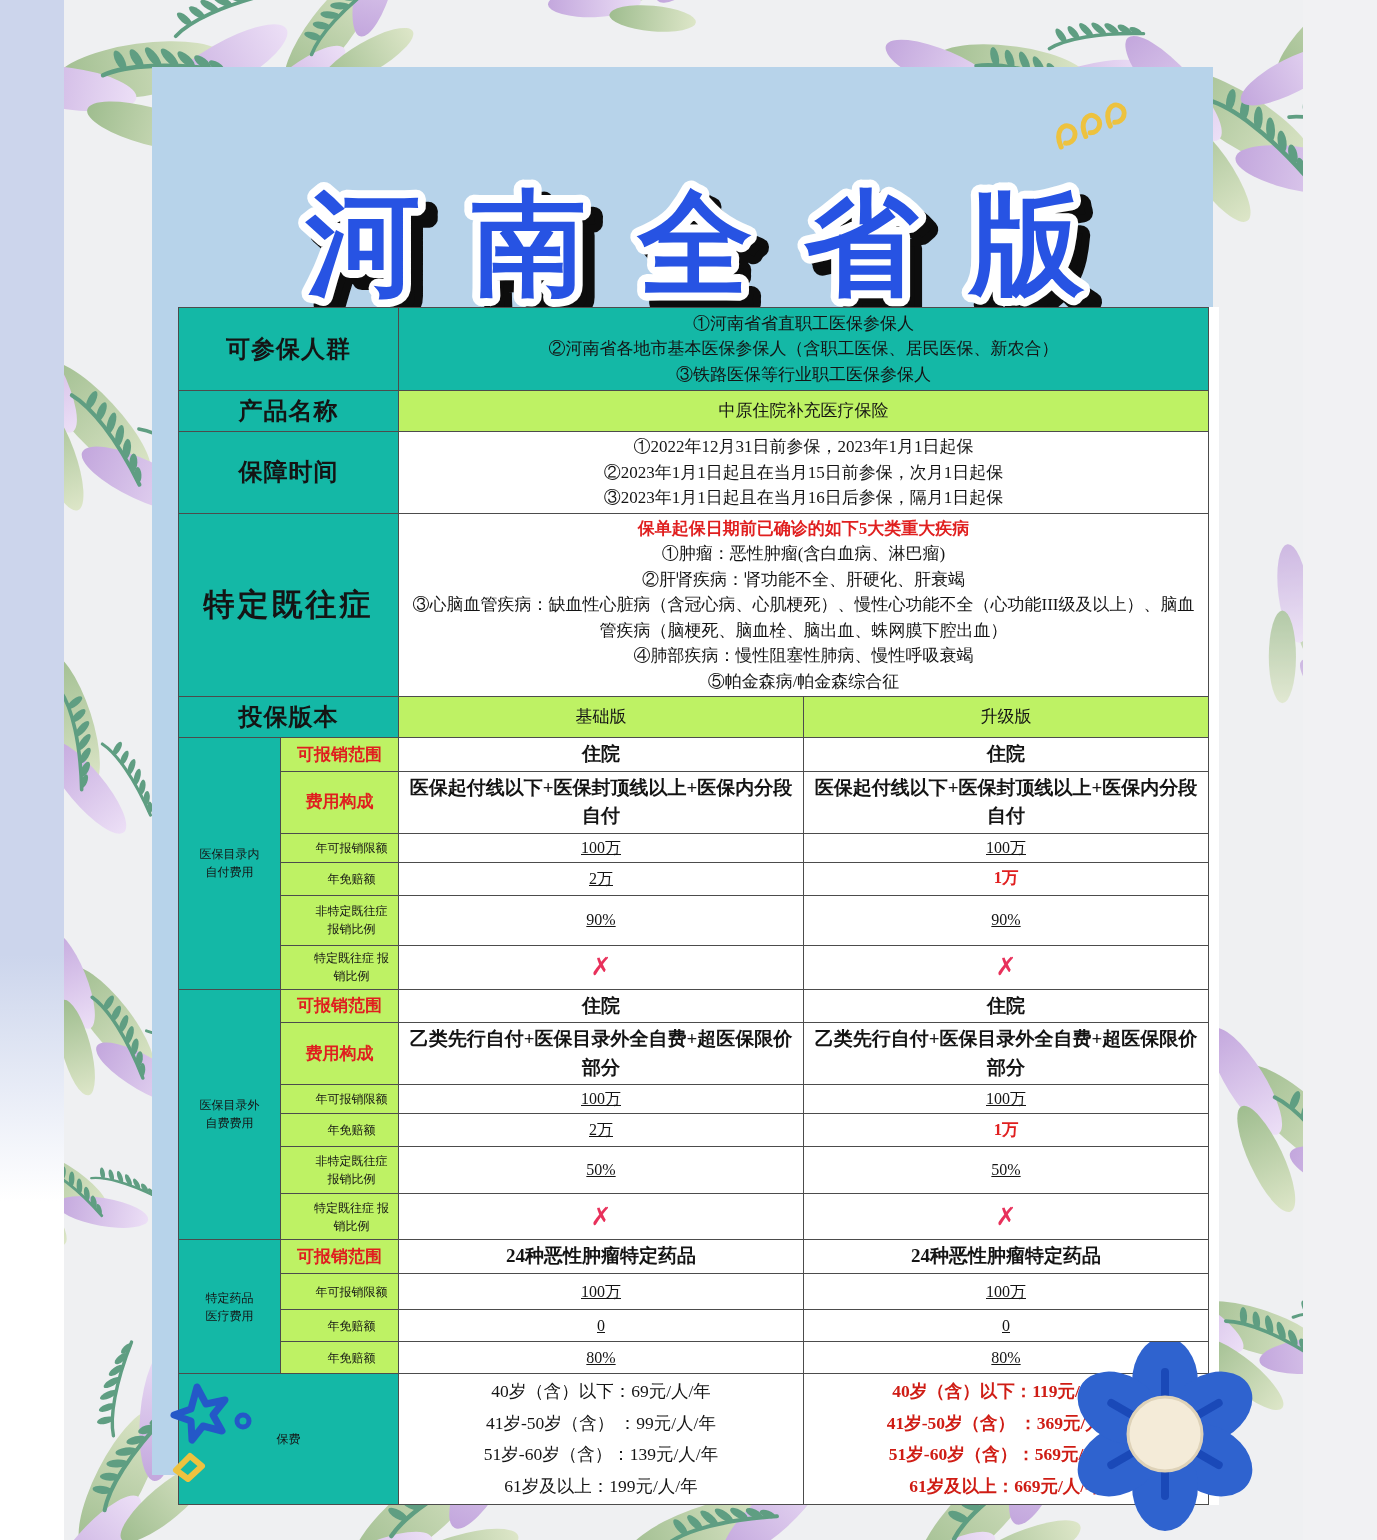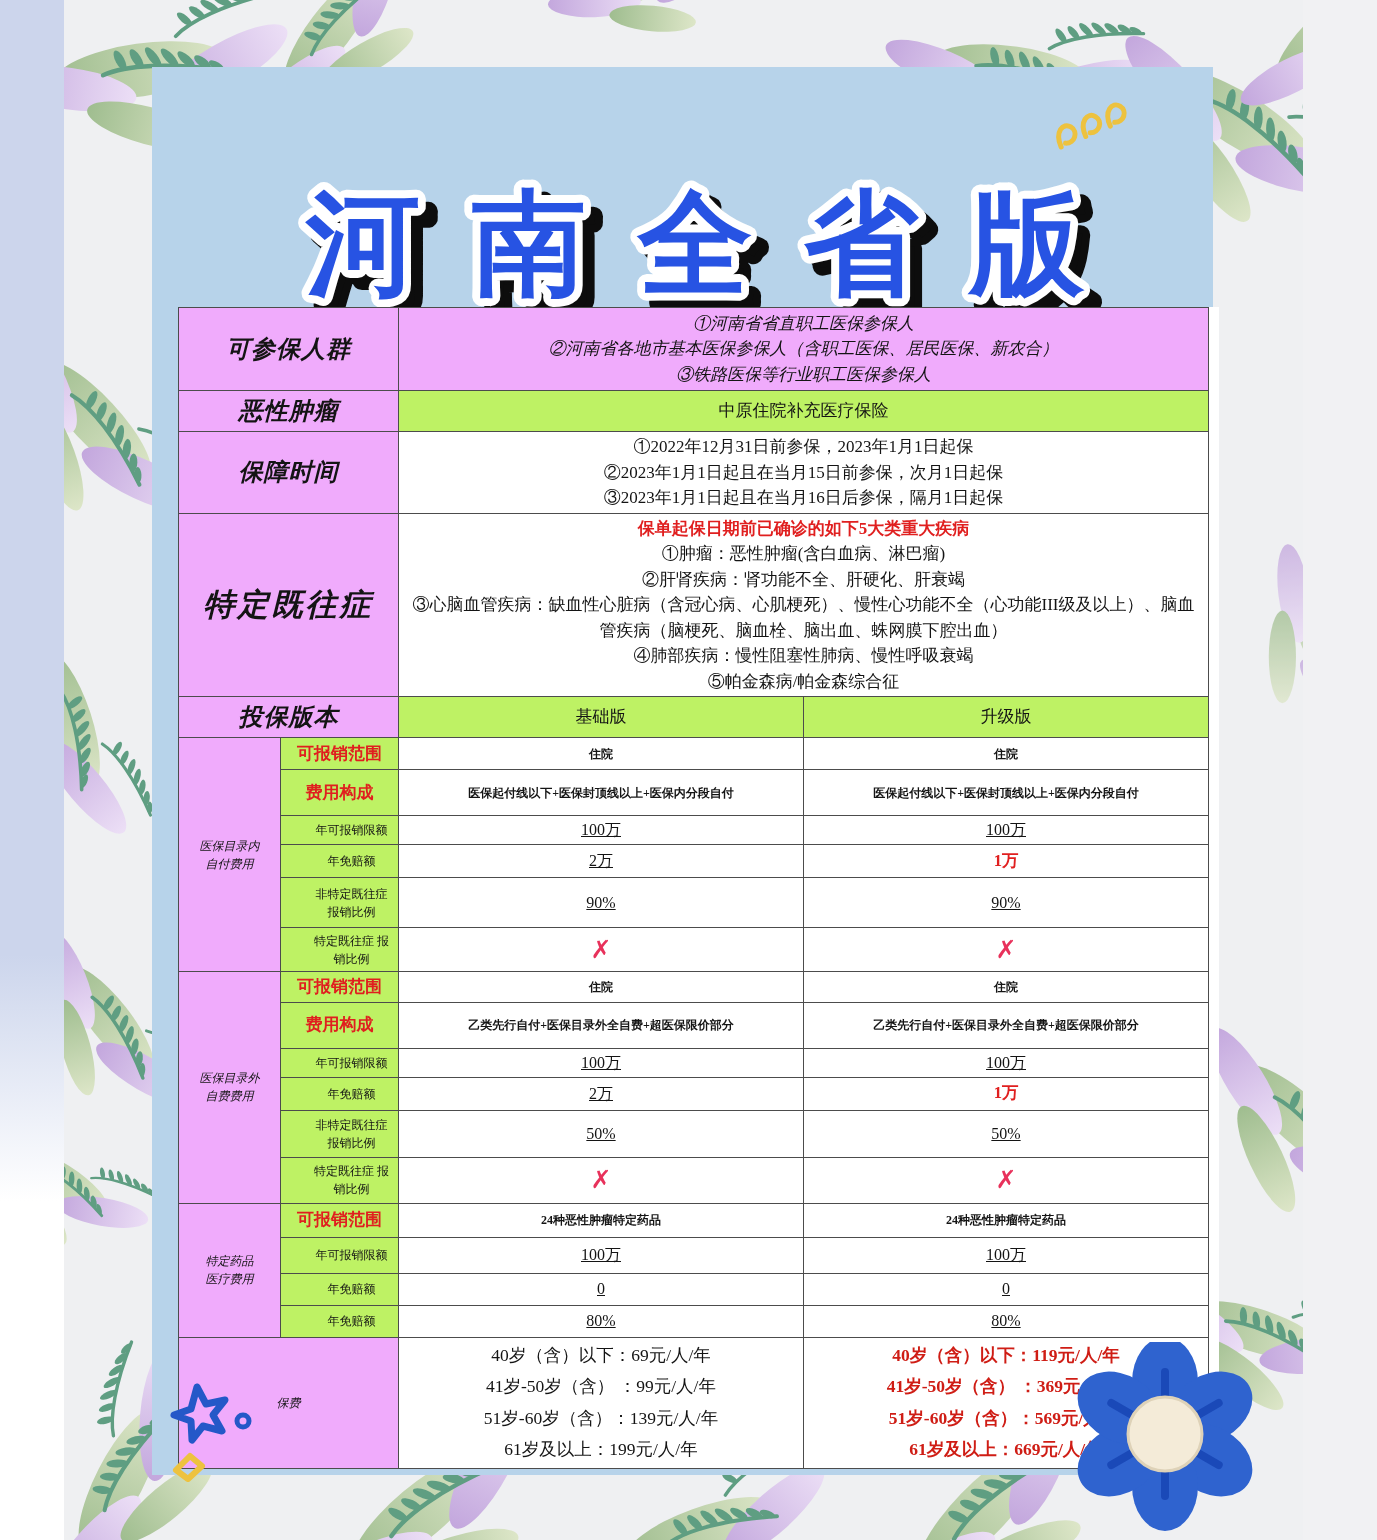--- a/index.html
+++ b/index.html
@@ -35,32 +35,32 @@
   
   #tablePanel {
     position:absolute; left:26px; top:240px;
     background:#ffffff; padding:0 10px 0 0;
   }
   table { border-collapse:collapse; table-layout:fixed; width:1030px; }
   td {
     border:1.6px solid #4c4c4c; text-align:center; vertical-align:middle;
     padding:2px 8px; line-height:1.5; color:#141414; overflow:hidden;
   }
-  .yellow { background:#f0abfc;font-style:italic; }
+  .yellow { background:#14b8a6; }
   .blue   { background:#bef264; }
   .whitec { background:#ffffff; }
   .pre    { white-space:pre-line; }
   .lab    { font-weight:bold; font-size:24px; letter-spacing:1px; }
   .biglab { font-weight:bold; font-size:31px; letter-spacing:3px; }
   .seclab { font-size:12px; }
   .sublab { font-size:12px;padding-left:32px; }
   .redlab { color:#e01f1f; font-weight:bold; font-size:17px; }
   .txt    { font-size:17px; }
   .txtL   { font-size:17px; text-align:center; }
-  .bold   { font-weight:bold; font-size:12px; }
+  .bold   { font-weight:bold; font-size:19px; }
   .num    { font-size:16px;text-decoration:underline; }
   .rednum { color:#e01f1f; font-weight:bold; font-size:16.5px; }
   .redline{ color:#e01f1f; font-weight:bold; }
   .xmark  { color:#e8315b; font-weight:bold; font-size:25px; font-family:"DejaVu Sans",sans-serif; }
   .premium { font-size:17.5px; line-height:1.8; }
   .premiumRed { font-size:17.5px; line-height:1.8; color:#cf1d15; font-weight:bold; }
   
   #doodleSvg { position:absolute; left:10px; top:1315px; width:130px; height:100px; }
   #flowerSvg { position:absolute; left:1068px; top:1342px; width:200px; height:198px; z-index:3; }
 </style>
@@ -146,21 +146,21 @@
 
       <tbody>
           <tr style="height:83px">
         <td colspan="2" class="yellow lab">可参保人群</td>
         <td colspan="2" class="yellow txt pre">①河南省省直职工医保参保人
 ②河南省各地市基本医保参保人（含职工医保、居民医保、新农合）
 ③铁路医保等行业职工医保参保人</td>
       </tr>
 
       <tr style="height:33px">
-        <td colspan="2" class="yellow lab">恶性肿瘤</td>
+        <td colspan="2" class="yellow lab">产品名称</td>
         <td colspan="2" class="blue txt">中原住院补充医疗保险</td>
       </tr>
 
       <tr style="height:72px">
         <td colspan="2" class="yellow lab">保障时间</td>
         <td colspan="2" class="whitec txt pre">①2022年12月31日前参保，2023年1月1日起保
 ②2023年1月1日起且在当月15日前参保，次月1日起保
 ③2023年1月1日起且在当月16日后参保，隔月1日起保</td>
       </tr>
 

